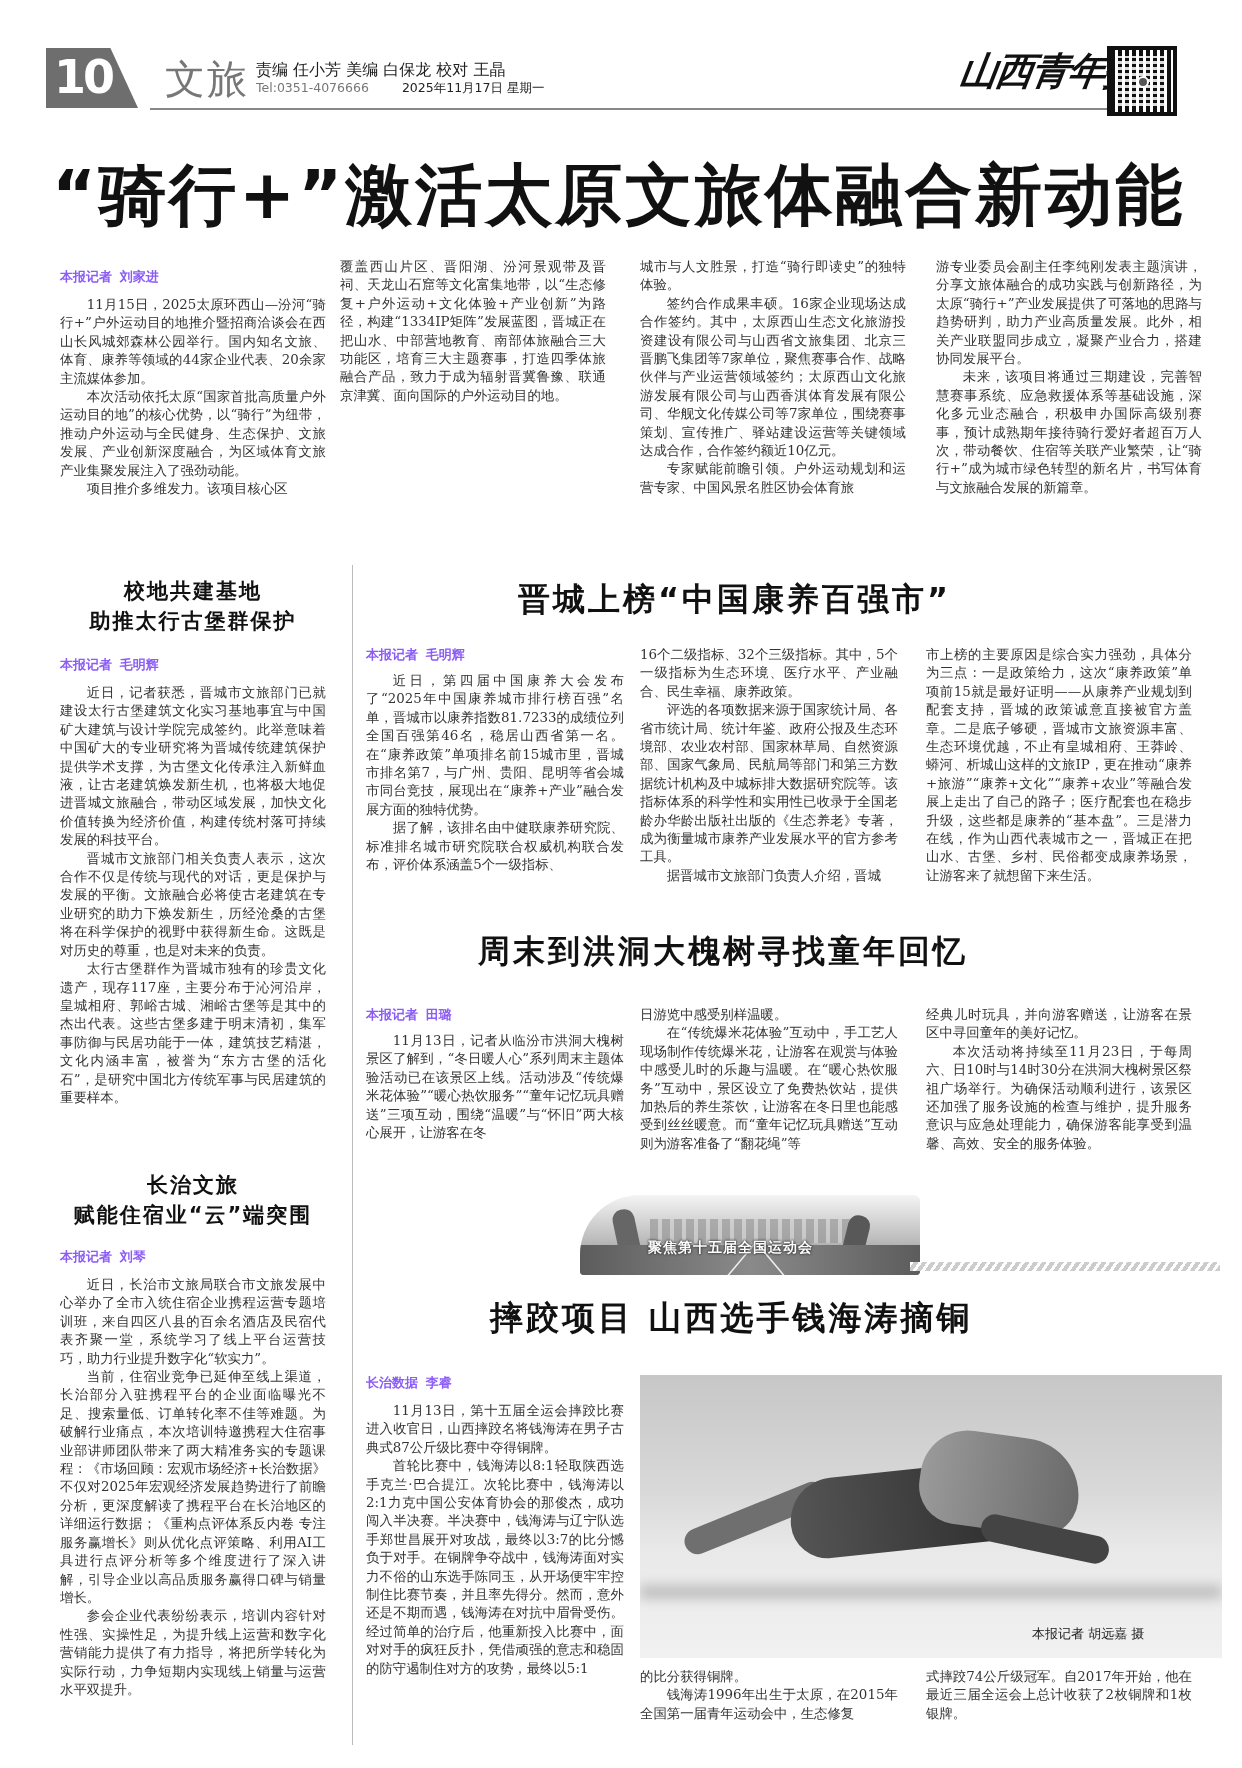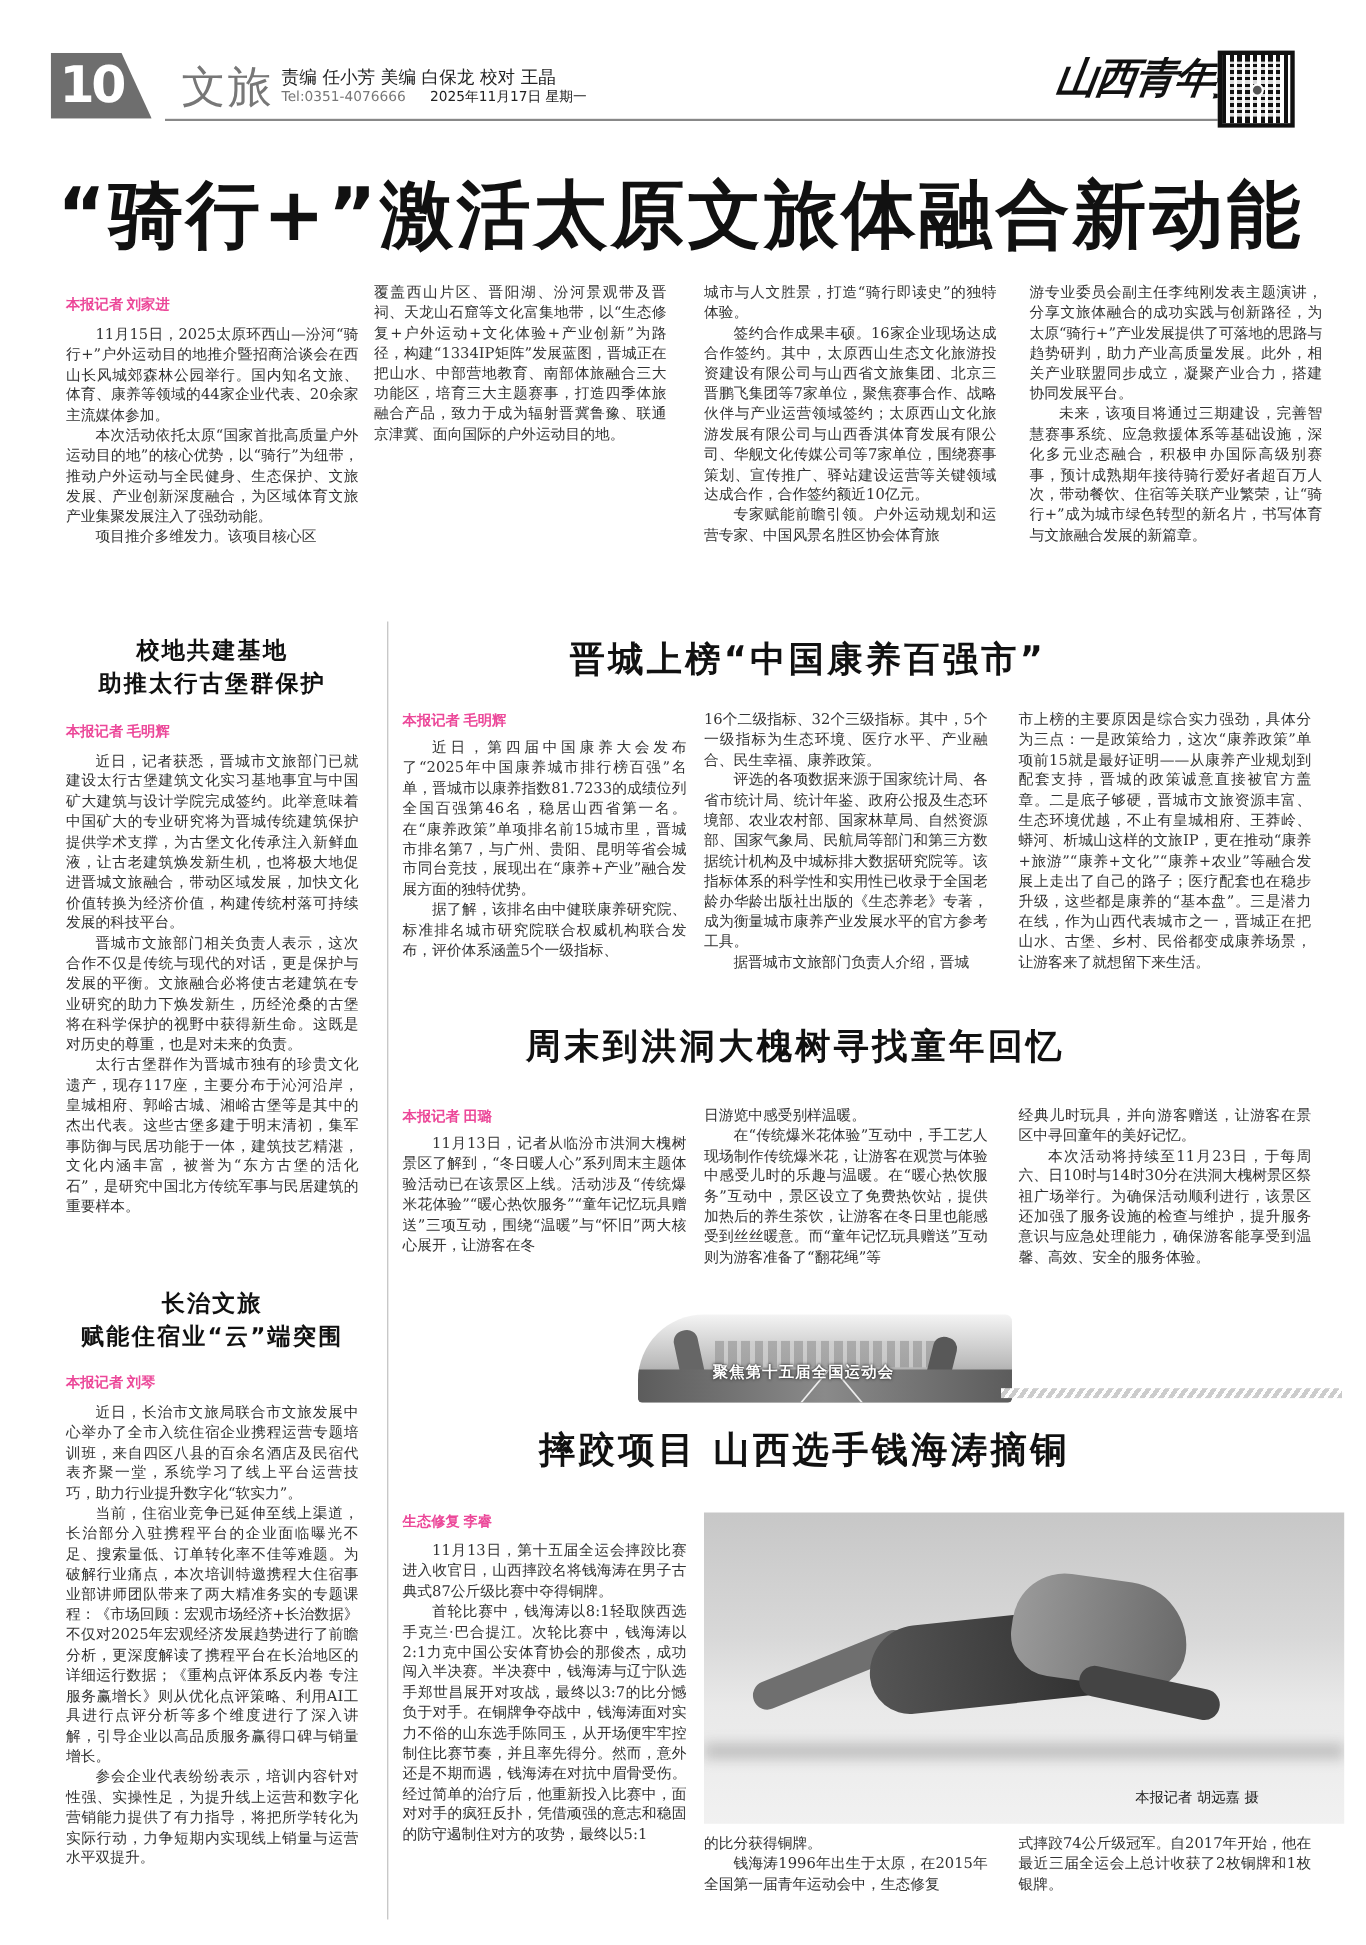--- a/index.html
+++ b/index.html
@@ -7,35 +7,35 @@
   body { position: relative; font-family: "DejaVu Serif", "Liberation Serif", serif; color: #222; }
 
   .abs { position: absolute; }
 
   
   .page-num-box { left: 46px; top: 48px; width: 92px; height: 60px; background: #6e6e6e; clip-path: polygon(0 0, 70% 0, 100% 100%, 0 100%); }
   .page-num { left: 54px; top: 50px; font-family: "DejaVu Sans", sans-serif; font-weight: bold; font-size: 46px; color: #fff; letter-spacing: -3px; }
   .section-name { left: 165px; top: 52px; font-family: "DejaVu Serif", serif; font-size: 40px; color: #777; letter-spacing: 2px; }
   .masthead-editors { left: 256px; top: 60px; font-family: "DejaVu Sans", sans-serif; font-size: 16px; color: #222; }
   .masthead-tel { left: 256px; top: 80px; font-family: "DejaVu Sans", sans-serif; font-size: 12.5px; color: #222; }
-  .masthead-tel .tel { color: #777; margin-right: 18px; }
+  .masthead-tel .tel { color: #777; margin-right: 29px; }
   .masthead-rule { left: 150px; top: 108px; width: 960px; height: 2px; background: #888; }
   .logo { left: 960px; top: 46px; font-family: "DejaVu Serif", serif; font-style: italic; font-weight: bold; font-size: 38px; color: #111; transform: skew(-8deg); letter-spacing: -2px; }
   .qr { left: 1107px; top: 46px; width: 70px; height: 70px; background:
       repeating-linear-gradient(90deg, #111 0 4px, #fff 4px 7px),
       #fff; border: 4px solid #111; }
   .qr::before { content: ""; position: absolute; inset: 6px; background:
       repeating-linear-gradient(0deg, rgba(255,255,255,.85) 0 3px, transparent 3px 6px); }
   .qr-center { position:absolute; left:26px; top:26px; width:12px; height:12px; border-radius:50%; background:#555; border:2px solid #fff; }
 
   
   .main-headline { left: 52px; top: 150px; width: 1150px; font-family: "DejaVu Sans", sans-serif; font-weight: bold; font-size: 67px; color: #111; letter-spacing: 3px; white-space: nowrap; }
   .headline-2 { font-family: "DejaVu Sans", sans-serif; font-weight: bold; color: #111; white-space: nowrap; }
 
-  .byline { font-family: Liberation Serif, serif; font-weight: bold; font-size: 13px; color: #ec4899; }
+  .byline { font-family: Liberation Mono, monospace; font-weight: bold; font-size: 13px; color: #8b5cf6; }
 
   .col { font-size: 13.4px; line-height: 18.4px; color: #333; text-align: justify; }
   .col p { text-indent: 2em; }
   .col p.cont { text-indent: 0; }
 
   .sub-headline { font-family: "DejaVu Sans", sans-serif; font-weight: bold; font-size: 21px; line-height: 30px; text-align: center; color: #111; letter-spacing: 2px; }
 
   .vrule { width: 1px; background: #bbb; }
 
   
@@ -155,21 +155,21 @@
 <div class="abs banner">
   <div class="banner-buildings"></div>
   <div class="runner r1"></div>
   <div class="runner r2"></div>
   <div class="banner-track"></div>
   <div class="banner-text">聚焦第十五届全国运动会</div>
 </div>
 <div class="abs banner-stripe"></div>
 
 <div class="abs headline-2" style="left:490px;top:1296px;font-size:33px;letter-spacing:3px;">摔跤项目 山西选手钱海涛摘铜</div>
-<div class="abs byline" style="left:366px;top:1374px;">生态修复 李睿</div>
+<div class="abs byline" style="left:366px;top:1374px;">长治数据 李睿</div>
 <div class="abs col" style="left:366px;top:1402px;width:258px;">
   <p>11月13日，第十五届全运会摔跤比赛进入收官日，山西摔跤名将钱海涛在男子古典式87公斤级比赛中夺得铜牌。</p>
   <p>首轮比赛中，钱海涛以8:1轻取陕西选手克兰·巴合提江。次轮比赛中，钱海涛以2:1力克中国公安体育协会的那俊杰，成功闯入半决赛。半决赛中，钱海涛与辽宁队选手郑世昌展开对攻战，最终以3:7的比分憾负于对手。在铜牌争夺战中，钱海涛面对实力不俗的山东选手陈同玉，从开场便牢牢控制住比赛节奏，并且率先得分。然而，意外还是不期而遇，钱海涛在对抗中眉骨受伤。经过简单的治疗后，他重新投入比赛中，面对对手的疯狂反扑，凭借顽强的意志和稳固的防守遏制住对方的攻势，最终以5:1</p>
 </div>
 
 <div class="abs photo">
   <div class="mat-shadow"></div>
   <div class="wrestler w3"></div>
   <div class="wrestler w1"></div>
   <div class="wrestler w2"></div>

